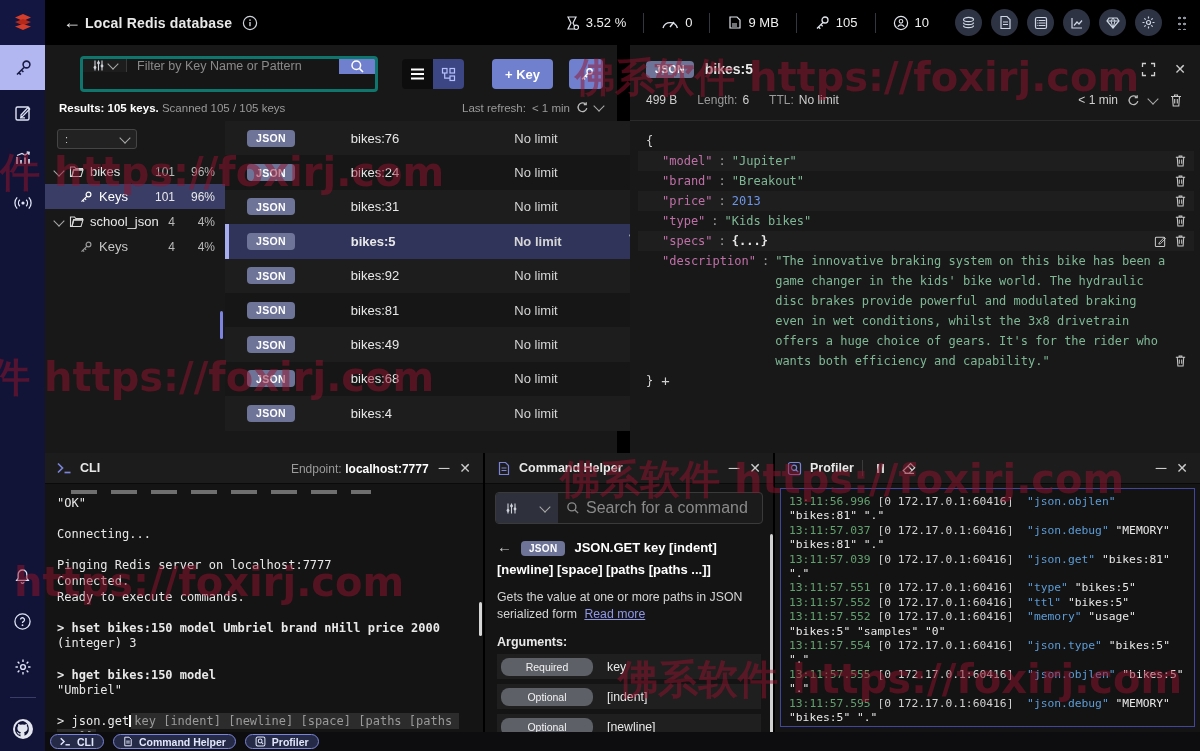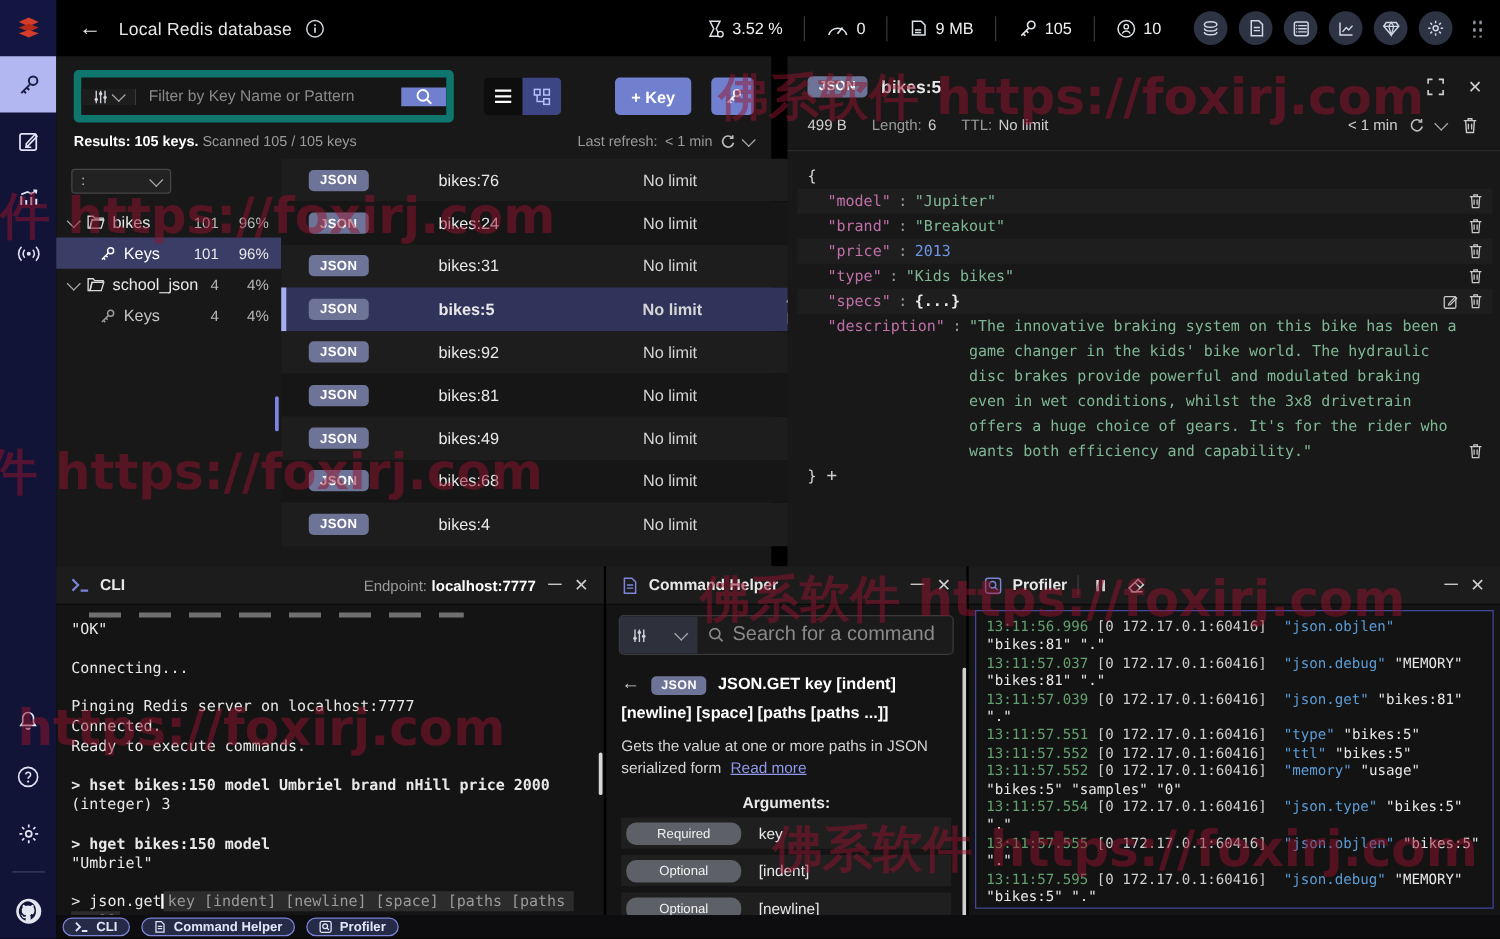--- a/index.html
+++ b/index.html
@@ -6,21 +6,21 @@
     font-family:"Liberation Sans",sans-serif;color:#e8e8e8;font-size:13px;}
   .app{position:relative;width:1200px;height:751px;background:#000;}
   svg{display:block}
   button{background:none;border:none;padding:0;color:inherit;font:inherit;cursor:pointer}
   input{outline:none}
 
   
   .topbar{position:absolute;left:0;top:0;width:1200px;height:45px;background:#000;display:flex;align-items:center;}
   .logo-box{width:45px;height:45px;background:#131641;display:flex;align-items:center;justify-content:center;flex:none;}
   .back-btn{margin-left:18px;font-size:18px;color:#e8e8e8;}
-  .db-title{margin-left:14px;font-size:14px;font-weight:normal;letter-spacing:.2px;}
+  .db-title{margin-left:4px;font-size:14px;font-weight:bold;letter-spacing:.2px;}
   .info-ic{margin-left:10px;}
   .tb-stats{display:flex;align-items:center;margin-left:auto;}
   .stat{display:flex;align-items:center;gap:6px;font-size:13px;color:#f0f0f0;}
   .vsep{width:1px;height:20px;background:#33363d;margin:0 17px;}
   .tb-tools{display:flex;align-items:center;gap:9px;margin-left:26px;margin-right:8px;}
   .circ{width:27px;height:27px;border-radius:50%;background:#2d3342;display:flex;align-items:center;justify-content:center;}
   .dots6{width:9px;height:15px;margin-left:6px;margin-right:6px;
     background-image:radial-gradient(#8d929c 1.1px,transparent 1.3px);
     background-size:5px 6px;}
 
@@ -30,21 +30,21 @@
   .snav-item.active{background:#b2b7f2;}
   .snav-spacer{flex:1;}
   .snav-div{width:26px;height:1px;background:#3a3d66;margin:8px 0;}
 
   
   .browser{position:absolute;left:45px;top:45px;width:572px;height:408px;background:#181818;display:flex;flex-direction:column;}
   .details{position:absolute;left:630px;top:45px;width:570px;height:408px;background:#181818;}
 
   
   .filterbar{display:flex;align-items:center;padding:11px 14px 6px 14px;gap:8px;}
-  .searchwrap{display:flex;align-items:center;height:30px;flex:none;width:292px;border:6px solid #0f766e;border-radius:4px;overflow:hidden;background:#161616;}
+  .searchwrap{display:flex;align-items:flex-start;height:30px;flex:none;width:292px;border:3px solid #0f766e;border-radius:4px;overflow:hidden;background:#161616;margin-left:21px;}
   .ftype{width:44px;display:flex;align-items:center;justify-content:center;gap:4px;border-right:1px solid #3a3a3a;background:#1d1d1d;}
   .searchwrap input{flex:1;background:#161616;border:none;color:#ddd;padding:0 10px;font-size:12.5px;}
   .searchwrap input::placeholder{color:#8a8a8a;}
   .search-btn{width:36px;background:#7180ce;display:flex;align-items:center;justify-content:center;}
   .viewtoggle{display:flex;margin-left:16px;border-radius:4px;overflow:hidden;}
   .vt{width:31px;height:30px;display:flex;align-items:center;justify-content:center;background:#0d0d0d;}
   .vt.active{background:#3d4685;}
   .addkey{margin-left:auto;height:30px;padding:0 13px;background:#7180ce;border-radius:4px;font-weight:bold;color:#fff;font-size:13px;display:flex;align-items:center;}
   .bulk{width:34px;height:30px;background:#7180ce;border-radius:4px;display:flex;align-items:center;justify-content:center;margin-left:8px;}
   .resultsbar{display:flex;align-items:center;padding:3px 14px 7px 14px;font-size:11.5px;color:#9a9a9a;}
@@ -127,21 +127,21 @@
   .helpsearch{display:flex;align-items:center;margin:8px 10px 10px 10px;height:30px;background:#1b1b1b;border:1px solid #3a3a3a;border-radius:4px;overflow:hidden;}
   .hftype{width:62px;align-self:stretch;background:#2e303c;display:flex;align-items:center;justify-content:space-between;padding:0 9px;}
   .helpsearch input{flex:1;min-width:0;background:transparent;border:none;color:#ddd;padding:0 8px 0 6px;font-size:16px;}
   .helpsearch input::placeholder{color:#8a8a8a;}
   .helpbody{flex:1;padding:2px 12px;overflow:hidden;position:relative;}
   .cmdhead{font-size:13px;font-weight:bold;line-height:21px;color:#fff;}
   .cmdhead .backarrow{color:#ccc;font-weight:normal;font-size:15px;margin-right:9px;}
   .cmdhead .kbadge{margin-right:9px;font-size:10px;padding:2px 8px;}
   .cmdsummary{margin-top:9px;font-size:12.3px;line-height:17px;color:#d4d4d4;}
   .readmore{color:#8f97e8;text-decoration:underline;margin-left:4px;}
-  .argslabel{margin-top:12px;font-weight:bold;font-size:12.5px;text-align:center;}
+  .argslabel{margin-top:12px;font-weight:bold;font-size:12.5px;}
   .argrow{display:flex;align-items:center;margin-top:5px;background:#1f1f1f;height:25px;padding:0 8px 0 4px;gap:14px;}
   .argbadge{background:#5e6067;color:#f2f2f2;font-size:10.5px;border-radius:8px;padding:3px 12px;width:68px;text-align:center;}
   .argval{font-size:12.3px;color:#e8e8e8;}
   .helper-scroll{position:absolute;right:0px;top:0px;width:3px;height:210px;background:#cfcfcf;border-radius:2px;}
 
   
   .profbody{flex:1;margin:4px 5px 5px 5px;border:1px solid #43479c;background:#131313;
     font-family:"DejaVu Sans Mono",monospace;font-size:11.3px;line-height:14.4px;
     padding:6px 8px;overflow:hidden;}
   .plog{white-space:pre-wrap;word-break:break-word;}

